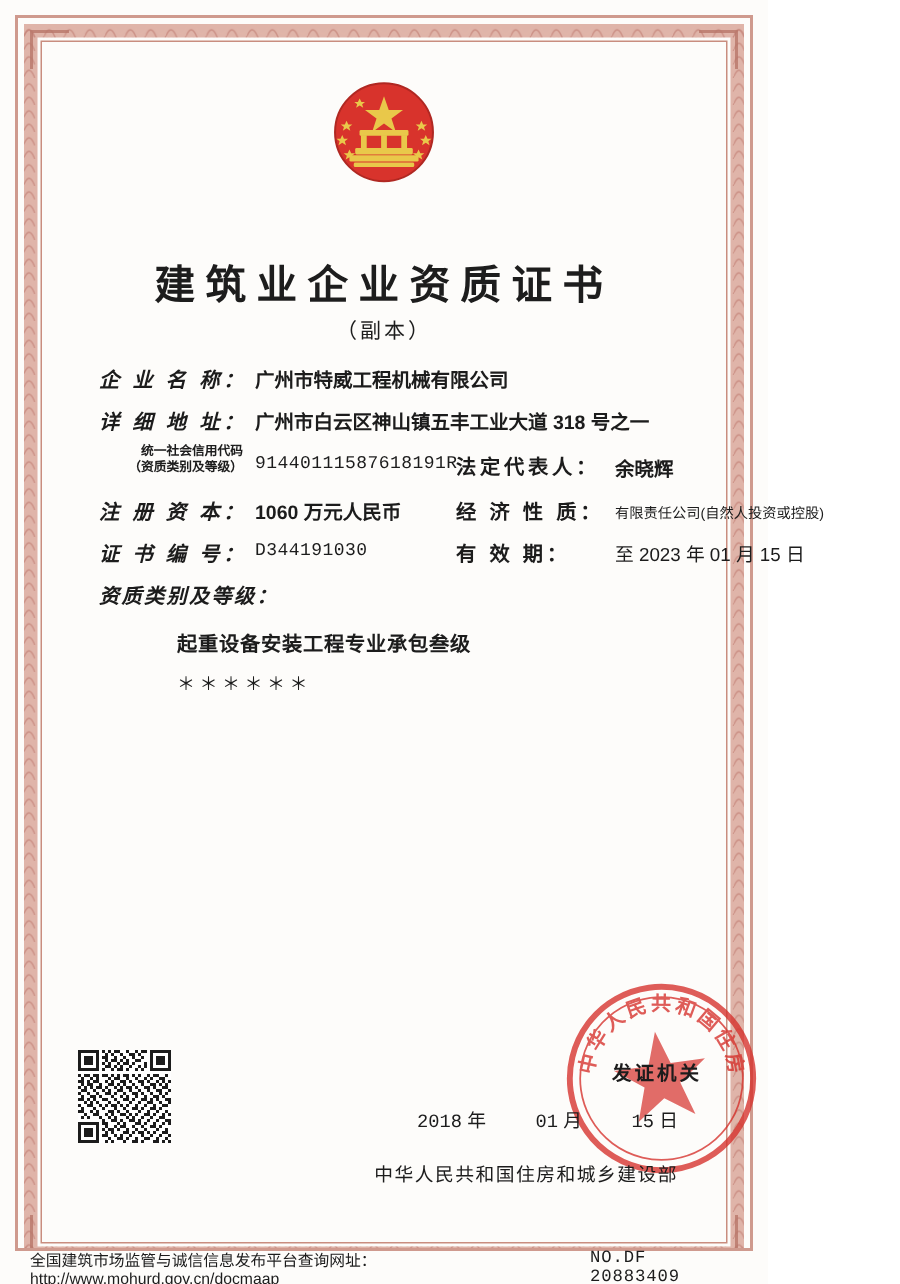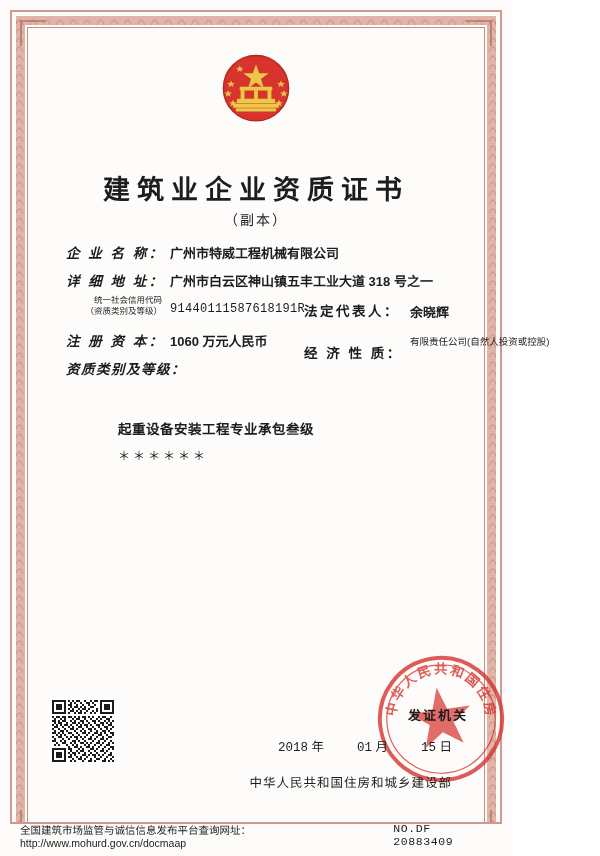--- a/index.html
+++ b/index.html
@@ -127,21 +127,21 @@
   .lbl {
     position: absolute;
     font-family: "Liberation Sans", "DejaVu Sans", sans-serif;
     font-weight: bold;
     font-size: 13.5px;
     letter-spacing: 2.5px;
     color: #1c1c1c;
     white-space: nowrap;
   }
   .lbl.small {
-    font-weight: normal;
+    font-weight: bold;
     font-size: 8.5px;
     letter-spacing: 0;
     line-height: 11px;
     text-align: right;
   }
   .val {
     position: absolute;
     font-family: "Liberation Sans", "DejaVu Sans", sans-serif;
     font-size: 12.5px;
     color: #1c1c1c;
@@ -151,21 +151,21 @@
   .val.tiny { font-size: 9.5px; }
   .val.num {
     font-family: "Liberation Mono", "DejaVu Sans Mono", monospace;
     font-size: 12px;
     letter-spacing: .3px;
   }
 
   
   .c1-lbl { left: 8px;  top: 4px; font-style: italic; }
   .c1-val { left: 112px; top: 5px; }
-  .c2-lbl { left: 246px; top: 16px; }
+  .c2-lbl { left: 246px; top: 4px; }
   .c2-val { left: 352px; top: 5px; }
 
   .row-addr .c1-val { left: 112px; }
 
   .uscc-lbl { left: 8px; top: 1px; width: 96px; }
   .uscc-val { left: 112px; top: 4px; }
 
   
   .qual {
     position: absolute;
@@ -242,21 +242,21 @@
     top: 700px;
     width: 62px;
     height: 62px;
   }
 
   
   .footer {
     position: absolute;
     left: 10px;
     right: 10px;
-    bottom: 10px;
+    bottom: 0;
     height: 24px;
     border-top: 2px solid #cf9a8e;
     box-sizing: border-box;
     display: flex;
     align-items: center;
     justify-content: space-between;
     padding: 0 10px;
     background: #fdfcfa;
   }
   .footer-left {
@@ -348,20 +348,26 @@
       <span class="val bold c2-val" style="top:8px;">余晓辉</span>
     </div>
 
     <div class="frow">
       <span class="lbl c1-lbl">注 册 资 本：</span>
       <span class="val bold c1-val">1060 万元人民币</span>
       <span class="lbl c2-lbl">经 济 性 质：</span>
       <span class="val tiny c2-val" style="top:8px;">有限责任公司(自然人投资或控股)</span>
     </div>
 
+    <div class="frow">
+      <span class="lbl c1-lbl">证 书 编 号：</span>
+      <span class="val num c1-val" style="top:6px;">D344191030</span>
+      <span class="lbl c2-lbl">有 效 期：</span>
+      <span class="val c2-val" style="top:5px;">至 2023 年 01 月 15 日</span>
+    </div>
 
     <div class="frow">
       <span class="lbl c1-lbl" style="letter-spacing:1.5px;">资质类别及等级：</span>
     </div>
 
   </div>
 
   <div class="qual">
     <div class="qual-line">起重设备安装工程专业承包叁级</div>
     <div class="qual-stars">＊＊＊＊＊＊</div>

